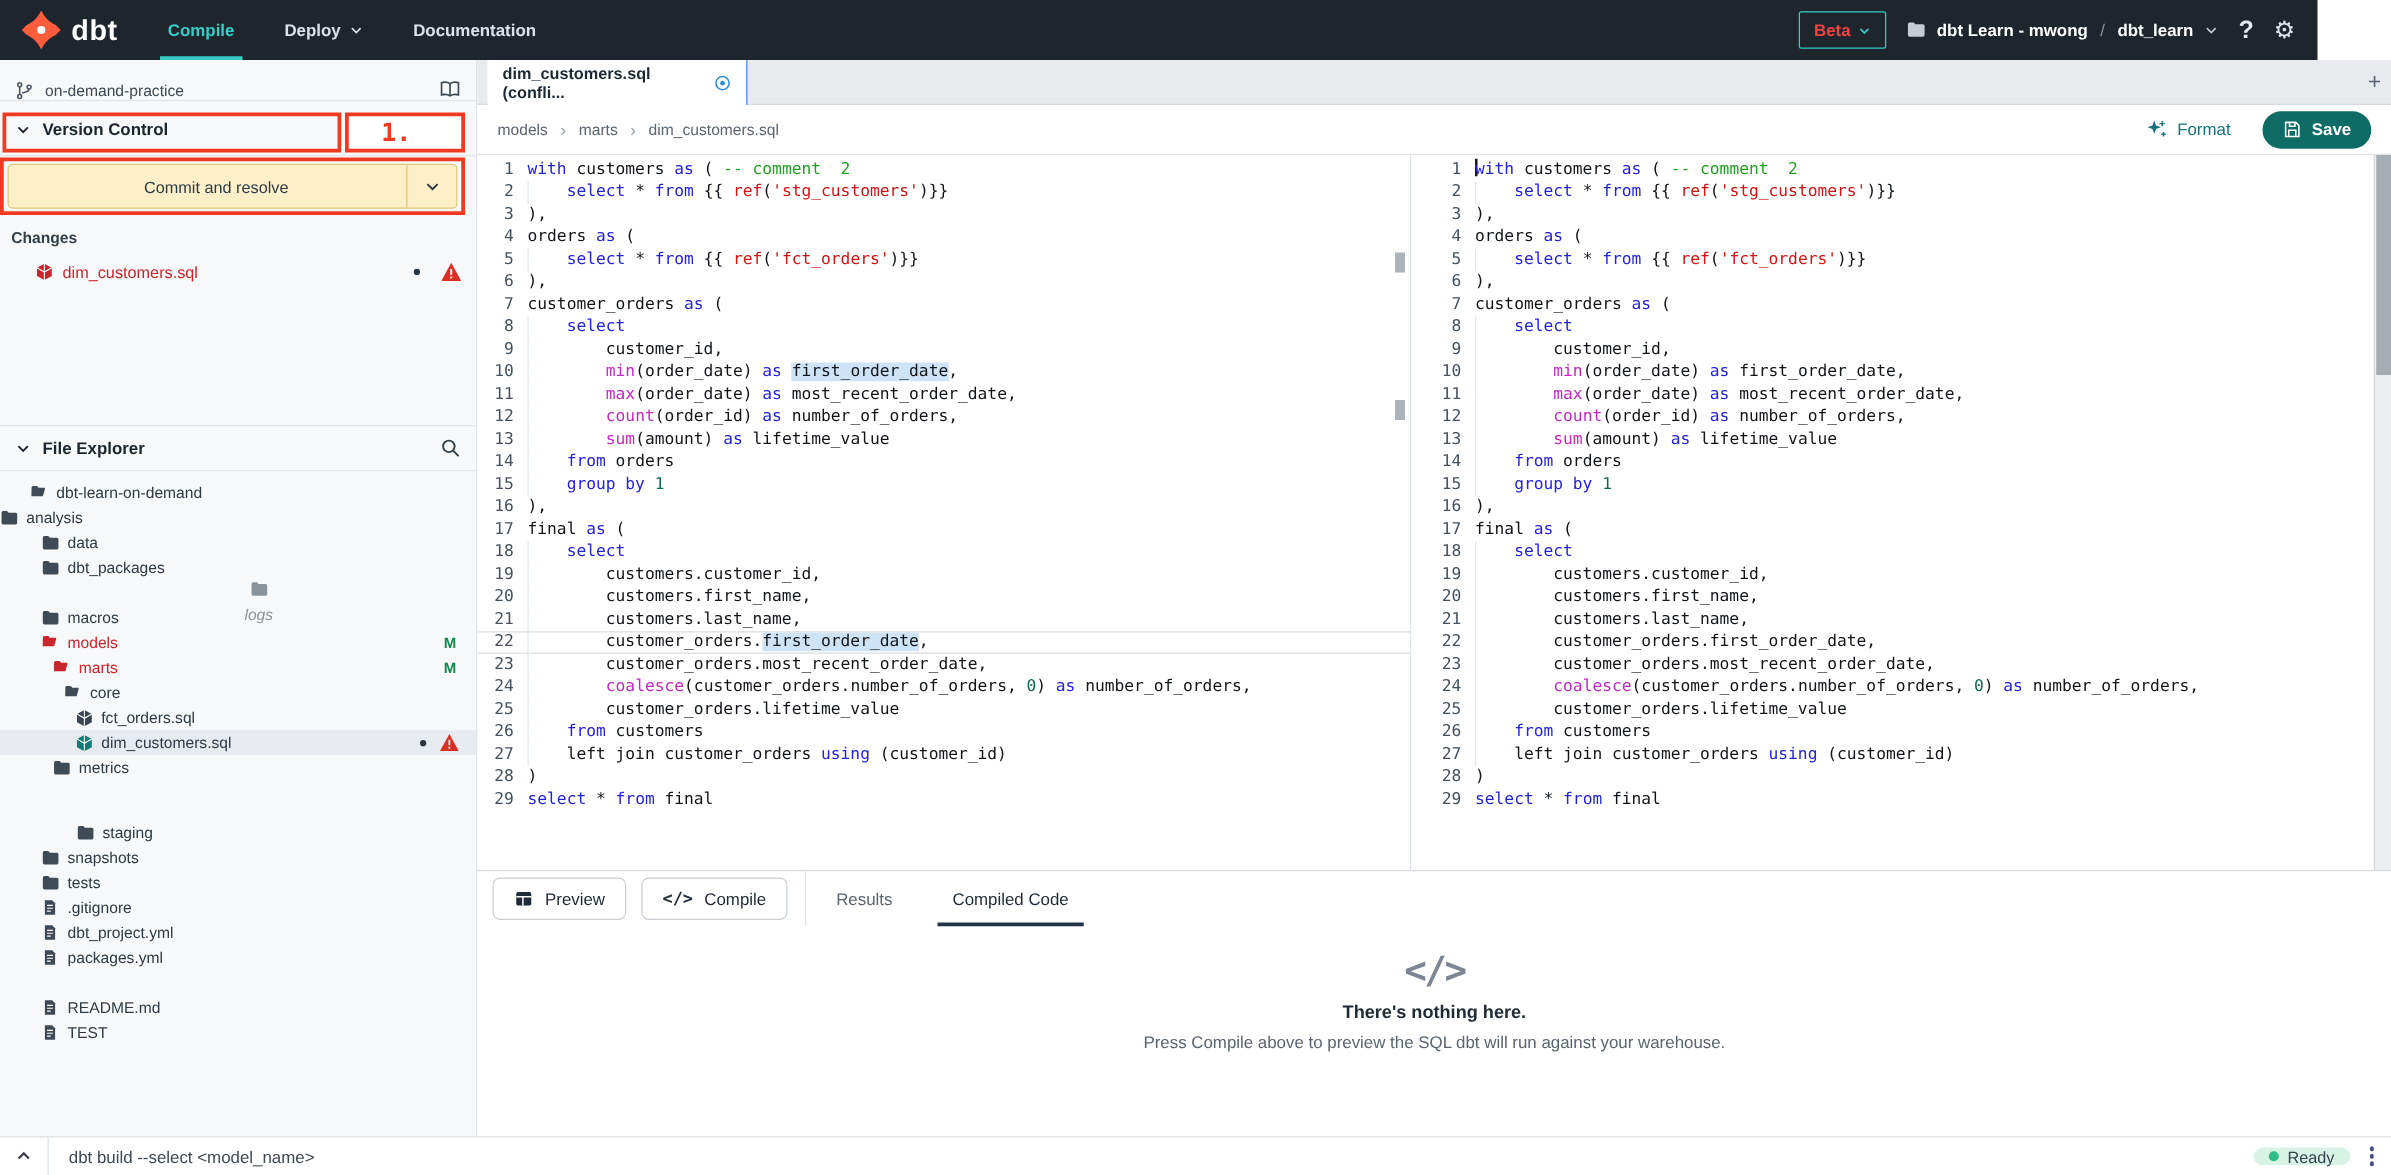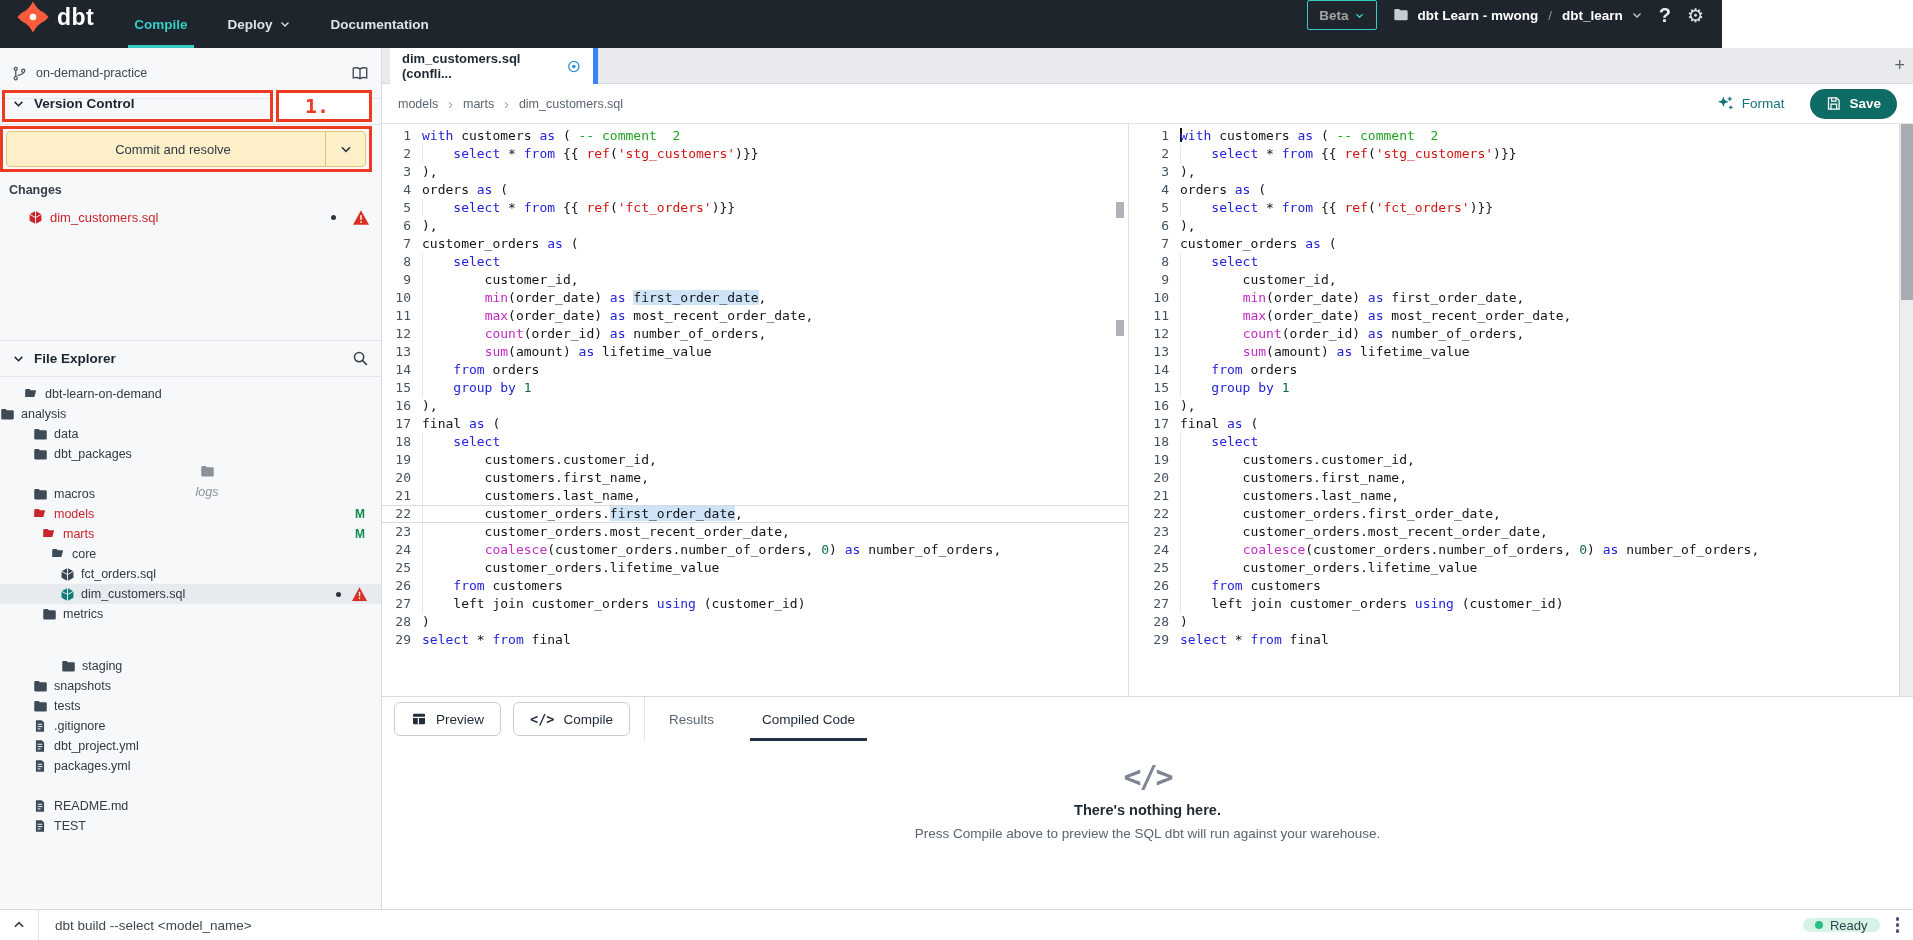--- a/index.html
+++ b/index.html
@@ -1,36 +1,36 @@
 <!DOCTYPE html>
 <html><head>
 <meta charset="utf-8">
 <style>
   * { margin:0; padding:0; box-sizing:border-box; }
   html,body { width:1913px; height:940px; font-family:"Liberation Sans", sans-serif; background:#fff; }
   .app { position:relative; width:1913px; height:940px; overflow:hidden; }
 
   
-  .topnav { position:absolute; left:0; top:0; width:1722px; height:48px; background:#1e252d; display:flex; align-items:flex-start; }
+  .topnav { position:absolute; left:0; top:0; width:1854px; height:48px; background:#1e252d; display:flex; align-items:center; }
   .brand { display:flex; align-items:center; gap:7px; padding:0 20px 0 16px; cursor:pointer; }
   .brand-logo { width:34px; height:34px; }
   .brand-name { color:#fff; font-size:23px; font-weight:bold; letter-spacing:.5px; }
   .nav-item { position:relative; height:48px; display:flex; align-items:center; gap:6px; padding:0 20px; color:#dde2e7; font-size:13.5px; font-weight:bold; cursor:pointer; text-decoration:none; }
   .nav-item.active { color:#35cdc6; }
   .nav-item.active::after { content:""; position:absolute; left:14px; right:14px; bottom:0; height:3px; background:#35cdc6; }
   .nav-right { margin-left:auto; display:flex; align-items:center; gap:16px; padding-right:18px; }
-  .beta-btn { display:flex; align-items:center; gap:6px; height:30px; padding:0 11px; border:1.5px solid #35cdc6; border-radius:2px; background:transparent; color:#a3a3a3; font-size:13.5px; font-weight:bold; cursor:pointer; }
+  .beta-btn { display:flex; align-items:center; gap:6px; height:30px; padding:0 11px; border:1.5px solid #35cdc6; border-radius:2px; background:transparent; color:#ef4444; font-size:13.5px; font-weight:bold; cursor:pointer; }
   .proj { display:flex; align-items:center; gap:8px; color:#fff; font-size:13.5px; font-weight:bold; cursor:pointer; }
   .proj .sep { color:#8a939c; font-weight:normal; padding:0 2px; }
   .icon-help { color:#e8ebee; font-size:20px; font-weight:bold; cursor:pointer; }
   .icon-gear { color:#dfe3e7; font-size:19px; cursor:pointer; }
 
   
   .sidebar { position:absolute; left:0; top:48px; width:382px; height:861px; background:#f7f8f9; border-right:1px solid #d8dce0; }
-  .branch-strip { position:absolute; left:0; top:0; width:100%; height:51px; border-bottom:1px solid #e2e5e9; display:flex; align-items:center; padding:0 12px; gap:9px; color:#3e4954; font-size:12.5px; }
+  .branch-strip { position:absolute; left:0; top:0; width:100%; height:33px; border-bottom:1px solid #e2e5e9; display:flex; align-items:flex-end; padding:0 12px; gap:9px; color:#3e4954; font-size:12.5px; }
   .book-ic { margin-left:auto; color:#3e4a56; cursor:pointer; display:flex; }
   .vc-header { position:absolute; left:0; top:35px; width:100%; height:42px; border-bottom:1px solid #e2e5e9; display:flex; align-items:center; gap:9px; padding:0 12px; font-size:13.5px; font-weight:bold; color:#1b2530; cursor:pointer; }
   .commit-btn { position:absolute; left:6px; top:83px; width:360px; height:36px; background:#fdf0c9; border:1px solid #e3c678; border-radius:4px; display:flex; align-items:center; cursor:pointer; }
   .commit-label { flex:1; padding-left:14px; font-size:13px; color:#2f3a45; }
   .commit-caret { width:40px; height:100%; border-left:1px solid #e0c377; display:flex; align-items:center; justify-content:center; color:#2a3440; }
   .changes-title { position:absolute; left:9px; top:135px; font-size:12.5px; font-weight:bold; color:#333e49; }
   .changes-row { position:absolute; left:0; top:158px; width:100%; height:22px; display:flex; align-items:center; gap:7px; padding-left:28px; cursor:pointer; }
   .changes-row .fname { color:#c9252c; font-size:13px; }
   .row-dot { width:5px; height:5px; border-radius:50%; background:#2b3540; margin-left:auto; margin-right:10px; }
   .warn-ic { margin-right:12px; display:flex; }
@@ -47,21 +47,21 @@
   .tree-dot { position:absolute; right:40px; width:5px; height:5px; border-radius:50%; background:#2b3540; }
   .tree-warn { position:absolute; right:14px; display:flex; }
 
   
   .anno { position:absolute; border:3px solid #ee3a21; z-index:40; pointer-events:none; }
   .anno-num { background:#fff; display:flex; align-items:center; font-family:"DejaVu Sans Mono", monospace; font-weight:bold; font-size:20px; color:#ee3a21; padding-left:26px; pointer-events:none; }
 
   
   .main { position:absolute; left:382px; top:48px; width:1531px; height:861px; background:#fff; }
   .tabbar { position:absolute; left:0; top:0; width:100%; height:36px; background:#e8eaed; border-bottom:1px solid #d8dbdf; }
-  .tab-active { position:absolute; left:8px; top:0; width:208px; height:36px; background:#fff; border-right:5px solid #3b82f6; display:flex; align-items:center; gap:8px; padding:0 12px; font-size:13px; font-weight:bold; color:#1d2834; cursor:pointer; }
+  .tab-active { position:absolute; left:8px; top:0; width:208px; height:36px; background:#fff; border-right:1px solid #3b82f6; display:flex; align-items:center; gap:8px; padding:0 12px; font-size:13px; font-weight:bold; color:#1d2834; cursor:pointer; }
   .tab-plus { position:absolute; right:8px; top:7px; font-size:18px; color:#5a6470; cursor:pointer; line-height:20px; }
   .crumbrow { position:absolute; left:0; top:36px; width:100%; height:40px; background:#fff; border-bottom:1px solid #e2e5e8; display:flex; align-items:center; padding:0 16px; }
   .crumbs { display:flex; align-items:center; gap:10px; font-size:12.5px; color:#5b6571; }
   .crumb-sep { color:#9aa2ac; font-size:14px; }
   .crumb { cursor:pointer; }
   .editor-actions { margin-left:auto; display:flex; align-items:center; gap:26px; }
   .format-btn { display:flex; align-items:center; gap:8px; color:#14727a; font-size:13.5px; background:none; border:none; cursor:pointer; }
   .save-btn { display:flex; align-items:center; gap:8px; background:#0e6b66; color:#fff; font-size:13.5px; font-weight:bold; border:none; border-radius:16px; height:30px; padding:0 16px; cursor:pointer; }
 
   

